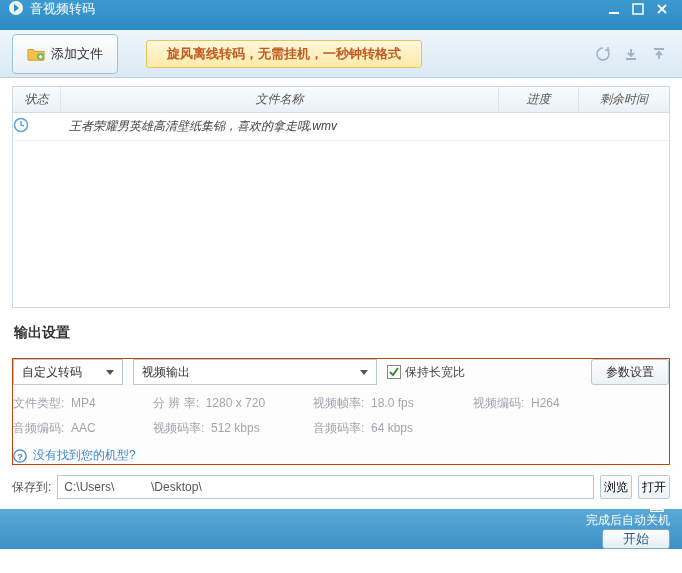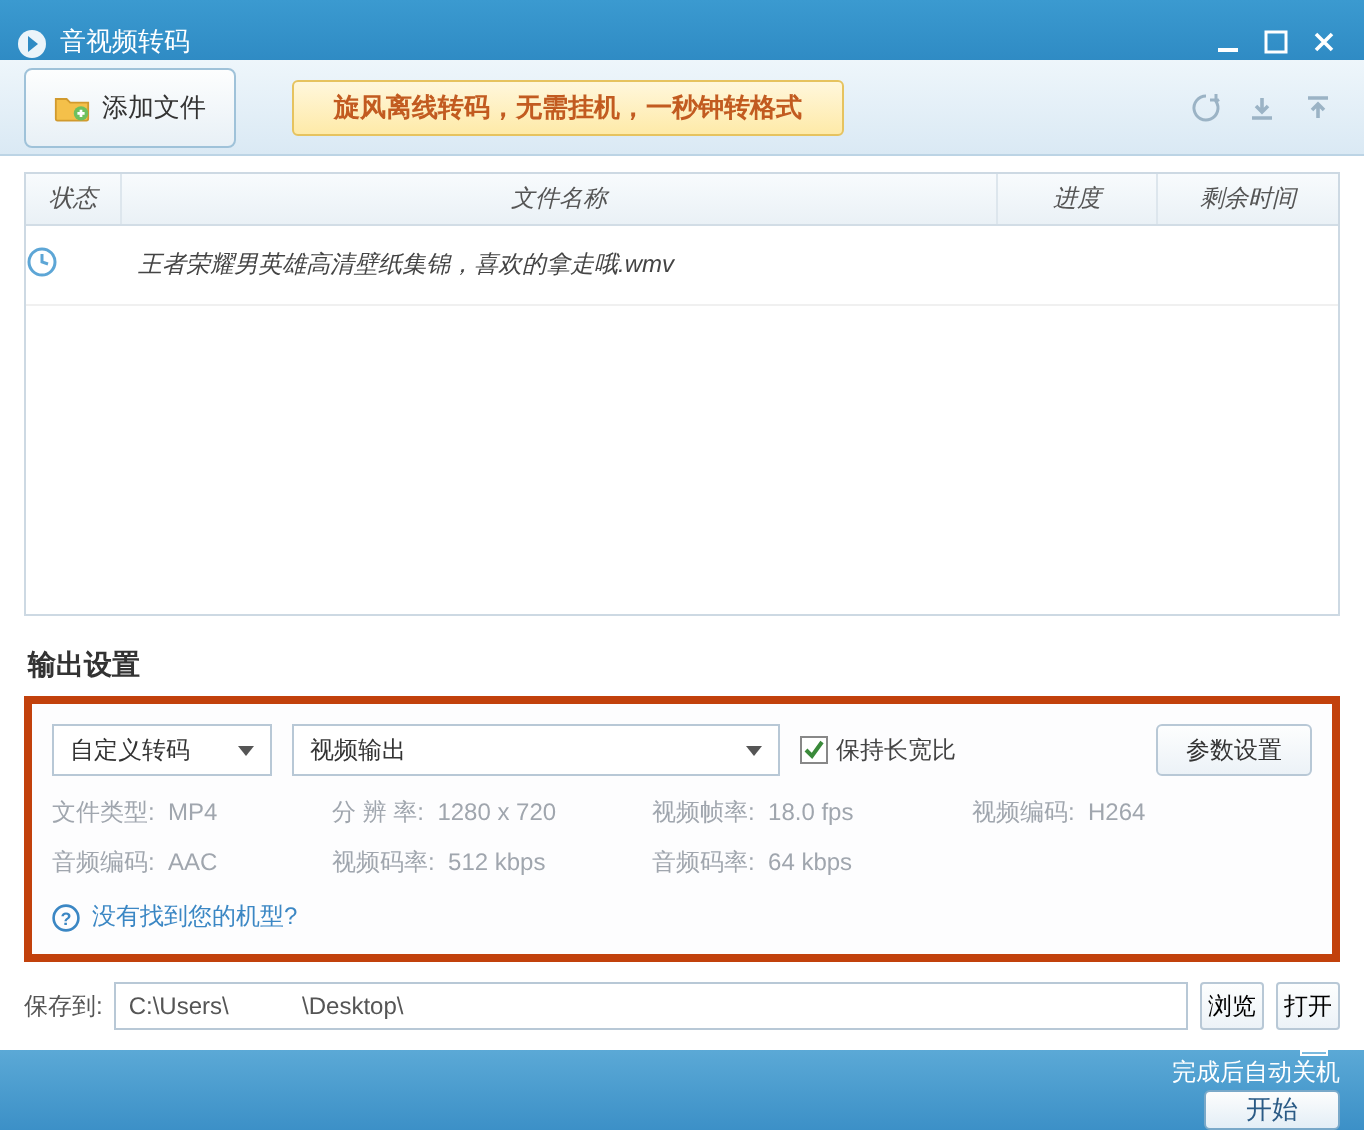--- a/index.html
+++ b/index.html
@@ -1,44 +1,44 @@
 <!DOCTYPE html>
 <html><head>
 <meta charset="utf-8">
 <style>
 * { margin: 0; padding: 0; box-sizing: border-box; font-family: "Microsoft YaHei", Arial, sans-serif; }
 body { background: #fff; width: 682px; height: 573px; overflow: hidden; }
 
-.titlebar { height: 30px; background: linear-gradient(#3b9ad0, #2f8bc4); display: flex; align-items: flex-end; padding: 0 8px; color: #fff; font-size: 13px; }
+.titlebar { height: 30px; background: linear-gradient(#3b9ad0, #2f8bc4); display: flex; align-items: flex-start; padding: 0 8px; color: #fff; font-size: 13px; }
 .titlebar .app-icon { width: 16px; height: 16px; margin-right: 6px; }
 .titlebar .spacer { flex: 1; }
 .titlebar .win-btn { width: 24px; height: 18px; display: flex; align-items: center; justify-content: center; cursor: pointer; }
 .titlebar .win-btn svg { display: block; }
 
 .toolbar { height: 48px; background: linear-gradient(#eef6fb, #dae9f4); border-bottom: 1px solid #bcd4e5; display: flex; align-items: center; padding: 0 12px; }
 .add-btn { display: flex; align-items: center; gap: 6px; height: 40px; padding: 0 14px; background: linear-gradient(#fdfefe, #e8f0f6); border: 1px solid #9fc2d9; border-radius: 4px; font-size: 13px; color: #333; cursor: pointer; }
 .add-btn .icon { width: 18px; height: 16px; }
 .banner { margin-left: 28px; height: 28px; padding: 0 20px; background: linear-gradient(#fff7dc, #feeaa8); border: 1px solid #e6c35f; border-radius: 3px; display: flex; align-items: center; font-size: 13px; color: #c25b20; font-weight: bold; }
 .toolbar .spacer { flex: 1; }
 .tool-icon { width: 22px; height: 22px; margin-left: 6px; cursor: pointer; display: flex; align-items: center; justify-content: center; }
 
 .list-area { border: 1px solid #cdd9e3; margin: 8px 12px; background: #fff; height: 222px; font-style: italic; }
 .list-header { display: flex; height: 26px; background: linear-gradient(#f8fbfd, #eaf1f6); border-bottom: 1px solid #d2dde6; font-size: 12px; color: #555; }
 .list-header > div { display: flex; align-items: center; justify-content: center; border-right: 1px solid #dde6ed; }
 .list-header > div:last-child { border-right: none; }
 .col-status { width: 48px; }
 .col-name { flex: 1; }
 .col-progress { width: 80px; }
 .col-remain { width: 90px; }
-.list-row { display: flex; height: 40px; align-items: center; font-size: 12px; color: #444; border-bottom: 1px solid #f0f0f0; }
+.list-row { display: flex; height: 28px; align-items: center; font-size: 12px; color: #444; border-bottom: 1px solid #f0f0f0; }
 .clock-icon { width: 16px; height: 16px; margin: 0 auto; }
 .row-name { padding-left: 8px; }
 
 .section-title { font-size: 14px; color: #333; font-weight: bold; padding: 8px 14px 6px; }
-.output-panel { margin: 0 12px; border: 4px solid #c2410c; background: #fdfdfe; padding: 10px; }
+.output-panel { margin: 10px 12px; border: 1px solid #c2410c; background: #fdfdfe; }
 .output-row1 { display: flex; align-items: center; gap: 10px; margin-bottom: 10px; }
 .select { height: 26px; border: 1px solid #b8c8d6; background: #fff; display: flex; align-items: center; justify-content: space-between; padding: 0 8px; font-size: 12px; color: #333; cursor: pointer; }
 .select .chev { margin-left: 8px; }
 .sel1 { width: 110px; }
 .sel2 { width: 244px; }
 .checkbox-wrap { display: flex; align-items: center; gap: 4px; font-size: 12px; color: #444; cursor: pointer; }
 .checkbox { width: 14px; height: 14px; border: 1px solid #888; background: #fff; display: flex; align-items: center; justify-content: center; }
 .param-btn { margin-left: auto; height: 26px; padding: 0 14px; border: 1px solid #b8c8d6; background: linear-gradient(#fdfefe, #ecf2f7); border-radius: 3px; font-size: 12px; color: #333; cursor: pointer; }
 .info-grid { display: grid; grid-template-columns: 140px 160px 160px 160px; row-gap: 8px; font-size: 12px; color: #a0a6ae; }
 .info-grid span b { color: #a0a6ae; font-weight: normal; }

